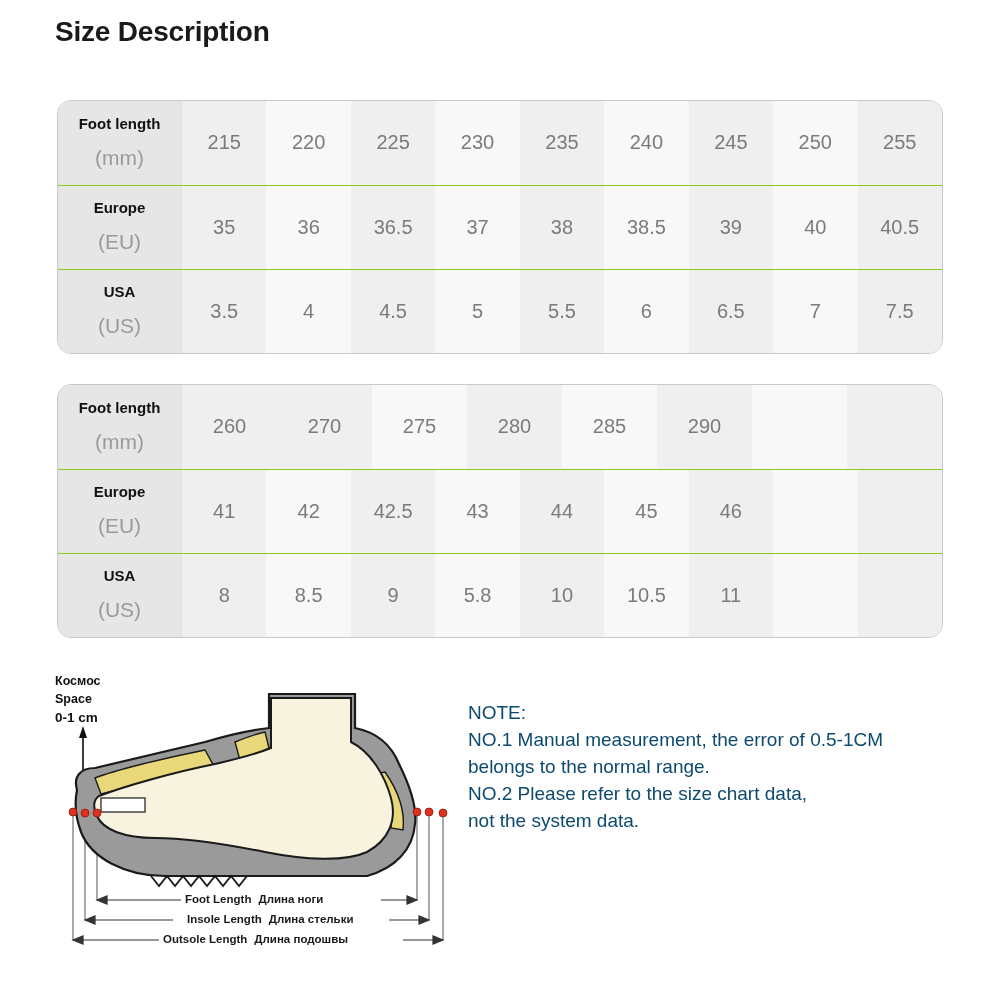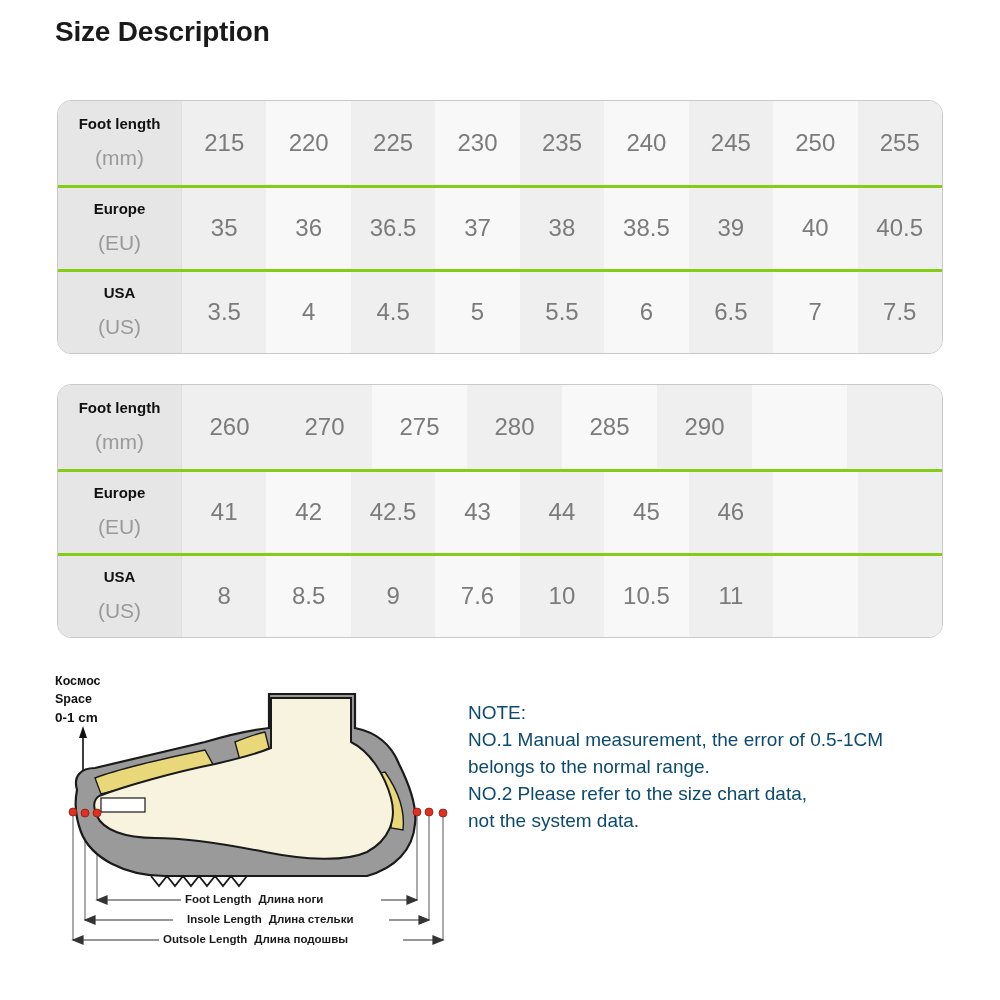--- a/index.html
+++ b/index.html
@@ -31,21 +31,21 @@
     box-sizing:border-box;
   }
   #table-1{top:100px;height:254px;}
   #table-2{top:384px;height:254px;}
 
   .trow{
     display:flex;
     height:33.33%;
     box-sizing:border-box;
   }
-  .trow + .trow{border-top:3px solid #84cc16;}
+  .trow + .trow{border-top:1px solid #84cc16;}
 
   .rowlabel{
     width:124px;flex:0 0 124px;
     background:#e6e6e6;
     display:flex;flex-direction:column;
     align-items:center;justify-content:center;
     box-sizing:border-box;
     border-right:1px solid #e0e0e0;
   }
   .rowlabel .l1{
@@ -53,21 +53,21 @@
     line-height:1.25;white-space:nowrap;
   }
   .rowlabel .l2{
     font-size:21px;color:#9a9a9a;line-height:1.3;margin-top:10px;
   }
 
   .cells{display:flex;flex:1 1 auto;}
   .cell{
     flex:1 1 0;
     display:flex;align-items:center;justify-content:center;
-    font-size:24px;
+    font-size:20px;
     color:#7b7b7b;
     background:#f8f8f8;
     box-sizing:border-box;
   }
   .cell.alt{background:#efefef;}
 
   
   .diagram{
     position:absolute;left:55px;top:672px;
     width:420px;height:300px;
@@ -199,21 +199,21 @@
 
     <div class="trow">
       <div class="rowlabel">
         <span class="l1">USA</span>
         <span class="l2">(US)</span>
       </div>
       <div class="cells">
         <div class="cell alt">8</div>
         <div class="cell">8.5</div>
         <div class="cell alt">9</div>
-        <div class="cell">7.6</div>
+        <div class="cell">5.8</div>
         <div class="cell alt">10</div>
         <div class="cell">10.5</div>
         <div class="cell alt">11</div>
         <div class="cell"></div>
         <div class="cell alt"></div>
       </div>
     </div>
 
   </div>
 

